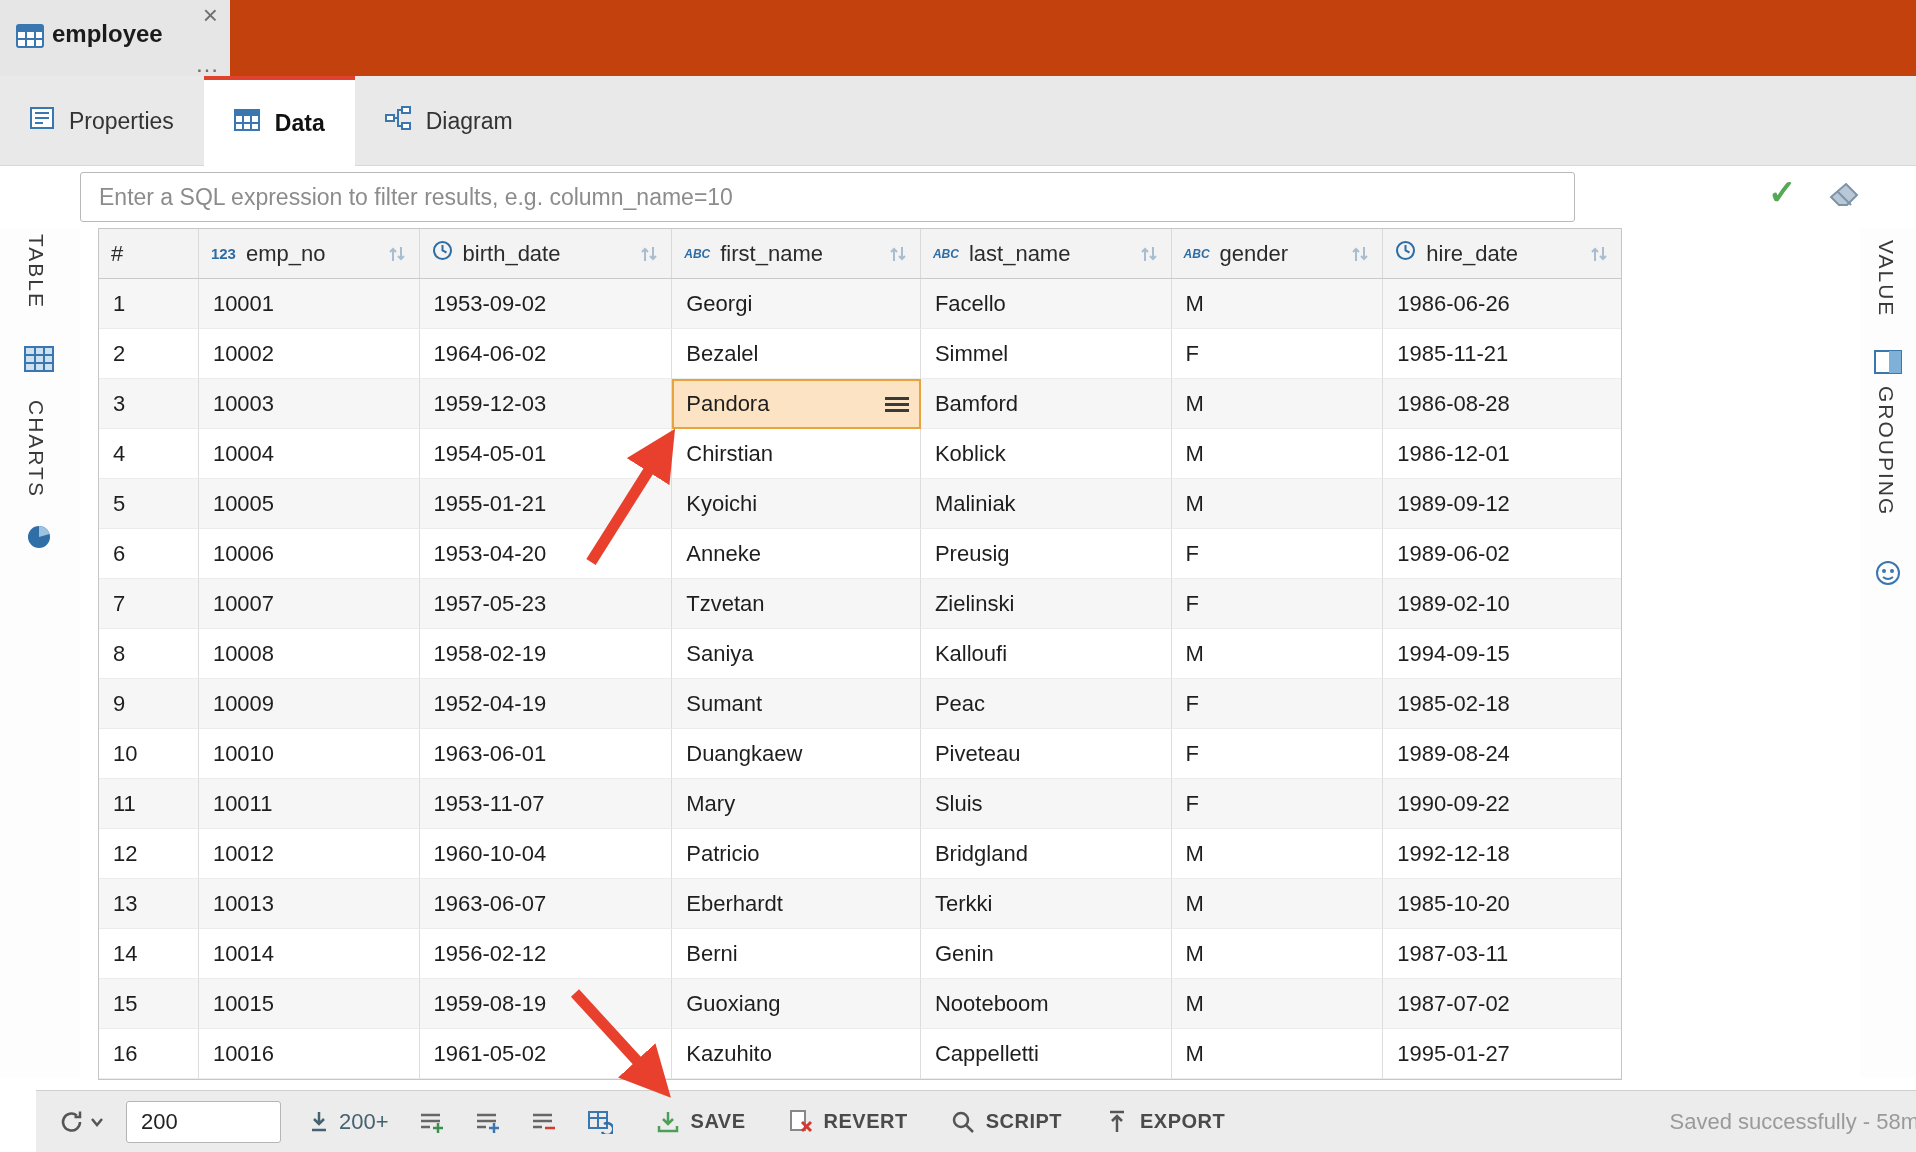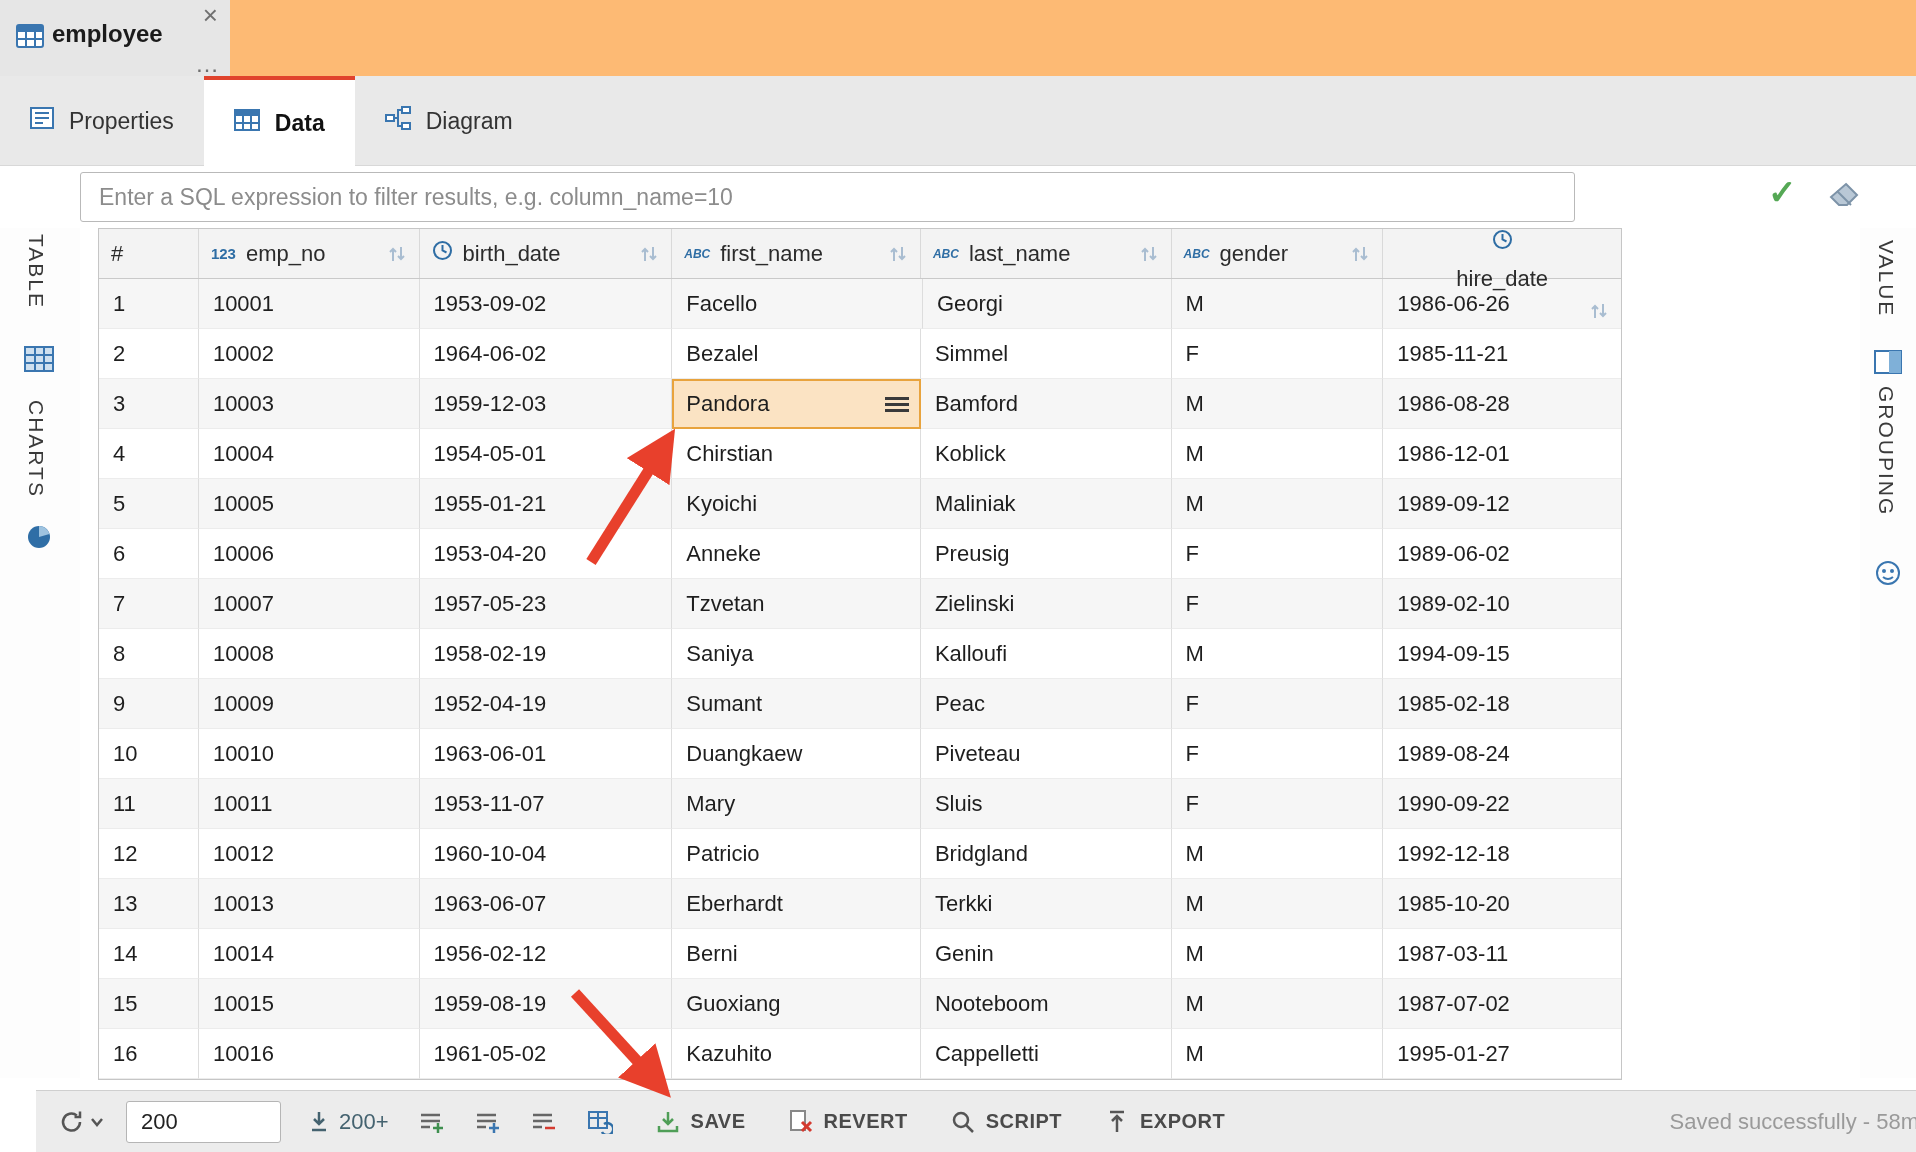--- a/index.html
+++ b/index.html
@@ -1,21 +1,21 @@
 <!DOCTYPE html>
 <html style="--accent-red: #e0432d; --icon-blue: #3a76b0; --selection-bg: #fbe3c3; --selection-border: #e8a33d; --arrow-red: #e8402c; --check-green: #55a855;"><head>
 <meta charset="utf-8">
 <style>
   * { margin:0; padding:0; box-sizing:border-box; }
   html,body { background:#fff; }
   body { font-family:"Liberation Sans", sans-serif; }
   .app { position:relative; width:1916px; height:1152px; background:#fff; overflow:hidden; }
 
   
-  .top-row { position:absolute; left:0; top:0; width:100%; height:76px; background:#fdba74; }
+  .top-row { position:absolute; left:0; top:0; width:100%; height:76px; background:#c2410c; }
   .emp-tab { position:absolute; left:0; top:0; width:230px; height:76px; background:#e6e6e6; }
   .emp-tab .tab-icon { position:absolute; left:16px; top:24px; }
   .emp-tab .tab-title { position:absolute; left:52px; top:20px; font-size:24px; font-weight:bold; color:#1b1b1b; }
   .emp-tab .tab-close { position:absolute; right:12px; top:2px; font-size:26px; color:#707070; cursor:pointer; line-height:1; }
   .emp-tab .tab-more { position:absolute; right:10px; bottom:0px; font-size:24px; color:#707070; line-height:1; letter-spacing:1px; }
 
   
   .subtab-row { position:absolute; left:0; top:76px; width:100%; height:90px; background:#e9e9e9; border-bottom:1px solid #d8d8d8; display:flex; }
   .subtab { display:flex; align-items:center; gap:15px; padding:0 30px; font-size:23px; color:#333; height:90px; }
   .subtab.active { background:#fff; border-top:4px solid var(--accent-red, #e0432d); font-weight:bold; color:#111; }
@@ -32,21 +32,21 @@
   .right-rail { position:absolute; right:0; top:228px; width:56px; height:850px; background:#fdfdfd; }
   .rail-label { writing-mode:vertical-rl; font-size:21px; color:#3a3a3a; letter-spacing:2px; position:absolute; cursor:pointer; }
   .left-rail .rail-label { left:24px; }
   .right-rail .rail-label { left:14px; }
   .rail-icon { position:absolute; }
 
   
   .grid { position:absolute; left:98px; top:228px; width:1524px; border:1px solid #c6c6c6; background:#fff; }
   .grid-header { display:flex; height:50px; background:#f3f3f3; border-bottom:1px solid #c9c9c9; }
   .hcell { display:flex; align-items:center; gap:10px; padding:0 12px; font-size:22px; color:#2b2b2b; border-right:1px solid #d9d9d9; }
-  .hcell:last-child { border-right:none;flex-direction:column; }
+  .hcell:last-child { border-right:none; }
   .hname { white-space:nowrap; }
   .sort { margin-left:auto; display:flex; align-items:center; cursor:pointer; }
   .ticon { font-size:15px; font-weight:bold; color:#2e6da4; }
   .ticon.abc { font-size:12px;font-style:italic; }
   .grid-row { display:flex; height:50px; background:#fff; }
   .grid-row.odd { background:#f6f6f6; }
   .cell { display:flex; align-items:center; padding:0 14px; font-size:22px; color:#1e1e1e; border-right:1px solid #ddd; border-bottom:1px solid #ececec; overflow:hidden; white-space:nowrap; }
   .cell:last-child { border-right:none; }
   .cell.selected { background:var(--selection-bg, #fbe3c3); border:2px solid var(--selection-border, #e8a33d); justify-content:space-between; padding:0 10px 0 12px; }
   .cell-menu { width:24px; height:15px; border-top:3px solid #3a3a3a; border-bottom:3px solid #3a3a3a; position:relative; cursor:pointer; flex:none; }
@@ -244,22 +244,22 @@
               <path d="M14 2 V14 M11 11 L14 14 L17 11" fill="none" stroke="#a9bdd1" stroke-width="2"></path>
             </svg>
           </span>
       </div>
     </div>
     <div class="grid-body">
         <div class="grid-row odd">
           <div class="cell col0">1</div>
           <div class="cell col1">10001</div>
           <div class="cell col2">1953-09-02</div>
+          <div class="cell col3">Georgi</div>
           <div class="cell col4">Facello</div>
-          <div class="cell col3">Georgi</div>
           <div class="cell col5">M</div>
           <div class="cell col6">1986-06-26</div>
         </div>
         <div class="grid-row">
           <div class="cell col0">2</div>
           <div class="cell col1">10002</div>
           <div class="cell col2">1964-06-02</div>
           <div class="cell col3">Bezalel</div>
           <div class="cell col4">Simmel</div>
           <div class="cell col5">F</div>

